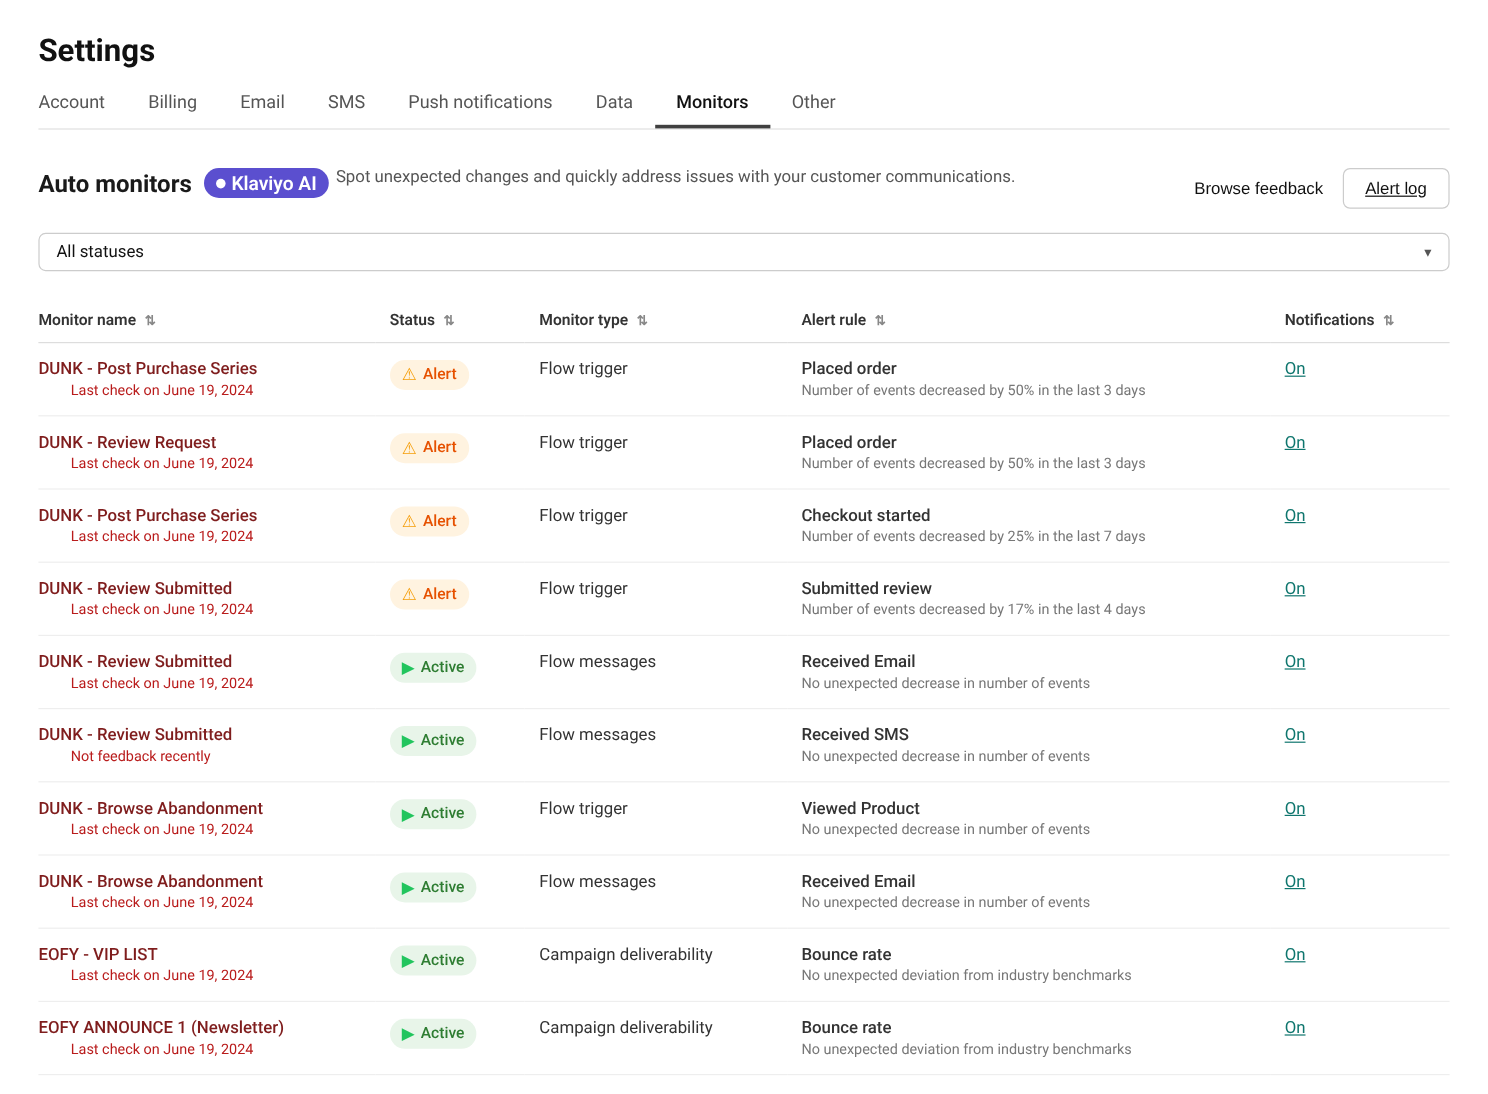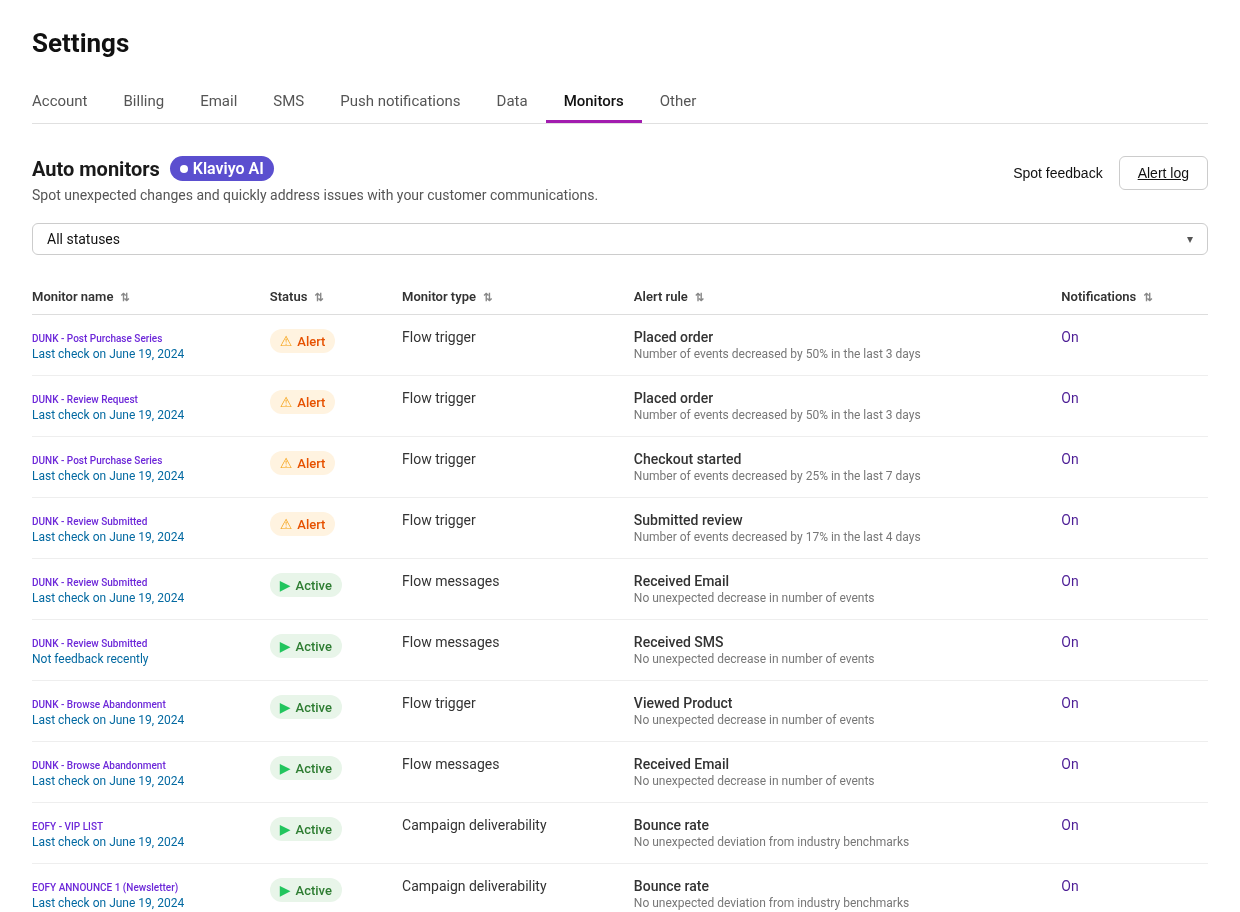--- a/index.html
+++ b/index.html
@@ -1,28 +1,28 @@
 <!DOCTYPE html>
 <html><head>
   <meta charset="utf-8">
   <style>
     * { box-sizing: border-box; margin: 0; padding: 0; }
     body { font-family: -apple-system, BlinkMacSystemFont, 'Segoe UI', Roboto, sans-serif; background: #fff; color: #1a1a1a; font-size: 14px; }
 
     .page { padding: 28px 32px; max-width: 1240px; }
 
-    .page-title { font-size: 26px; font-weight: 700; margin-bottom: 24px; color: #111; }
+    .page-title { font-size: 26px; font-weight: 700; margin-bottom: 8px; color: #111; }
 
     .tabs { display: flex; gap: 0; border-bottom: 1px solid #e0e0e0; margin-bottom: 32px; }
     .tab { padding: 10px 18px; cursor: pointer; color: #555; font-size: 15px; border-bottom: 3px solid transparent; white-space: nowrap; text-decoration: none; }
     .tab:first-child { padding-left: 0; }
-    .tab.active { color: #111; border-bottom: 3px solid #a21caf; font-weight: 500; }
+    .tab.active { color: #111; border-bottom: 3px solid #404040; font-weight: 500; }
 
     .section-header { display: flex; align-items: flex-start; justify-content: space-between; margin-bottom: 20px; }
-    .section-title-block { display: flex; flex-direction: column; gap: 6px; }
+    .section-title-block { display: flex; gap: 6px; }
     .section-title-row { display: flex; align-items: center; gap: 10px; }
     .section-title { font-size: 20px; font-weight: 700; }
     .ai-badge { display: flex; align-items: center; gap: 5px; background: #5b4fcf; color: #fff; border-radius: 20px; padding: 3px 10px; font-size: 16px; font-weight: 600; }
     .ai-badge-dot { width: 8px; height: 8px; background: #fff; border-radius: 50%; }
     .section-description { color: #555; font-size: 14px; }
 
     .section-actions { display: flex; align-items: center; gap: 16px; }
     .leave-feedback-btn { background: none; border: none; cursor: pointer; color: #111; font-size: 14px; font-weight: 500; }
     .alert-log-btn { background: none; border: 1.5px solid #ccc; border-radius: 6px; padding: 8px 18px; cursor: pointer; font-size: 14px; font-weight: 500; color: #111; text-decoration: underline; }
 
@@ -31,33 +31,33 @@
     .dropdown-arrow { font-size: 12px; color: #555; }
 
     .table { width: 100%; border-collapse: collapse; }
     .table thead tr { border-bottom: 1.5px solid #ddd; }
     .table th { text-align: left; padding: 10px 12px; font-size: 13px; font-weight: 600; color: #333; white-space: nowrap; cursor: pointer; user-select: none; }
     .table th .sort-icon { margin-left: 4px; color: #888; font-size: 11px; }
     .table td { padding: 14px 12px; border-bottom: 1px solid #eee; vertical-align: top; }
     .table td:first-child { padding-left: 0; }
     .table th:first-child { padding-left: 0; }
 
-    .monitor-name-link { color: #6d28d9; text-decoration: none; font-size: 10px; font-weight: 500; }
-    .monitor-last-check { color: #0369a1; font-size: 12px; margin-top: 2px; }
+    .monitor-name-link { color: #7f1d1d; text-decoration: none; font-size: 14px; font-weight: 500; }
+    .monitor-last-check { color: #b91c1c; font-size: 12px; margin-top: 2px; margin-left: 27px; }
 
     .status-badge { display: inline-flex; align-items: center; gap: 5px; padding: 4px 10px; border-radius: 20px; font-size: 13px; font-weight: 500; white-space: nowrap; }
     .status-alert { background: #fff3e0; color: #e65100; }
     .status-alert-icon { color: #f59e0b; font-size: 14px; }
     .status-active { background: #e8f5e9; color: #2e7d32; }
     .status-active-icon { color: #22c55e; font-size: 14px; }
 
     .monitor-type { color: #333; font-size: 14px; }
     .alert-rule-name { color: #333; font-size: 14px; font-weight: 500; }
     .alert-rule-desc { color: #777; font-size: 12px; margin-top: 2px; }
-    .notification-val { color: #4c1d95; font-size: 14px; }
+    .notification-val { color: #0f766e; font-size: 14px; text-decoration: underline; }
   </style>
 </head>
 <body>
 
 <div class="page">
 
   <h1 class="page-title">Settings</h1>
 
   <nav class="tabs">
 
@@ -76,21 +76,21 @@
       <div class="section-title-row">
         <span class="section-title">Auto monitors</span>
         <div class="ai-badge">
           <span class="ai-badge-dot"></span>
           <span>Klaviyo AI</span>
         </div>
       </div>
       <p class="section-description">Spot unexpected changes and quickly address issues with your customer communications.</p>
     </div>
     <div class="section-actions">
-      <button class="leave-feedback-btn">Spot feedback</button>
+      <button class="leave-feedback-btn">Browse feedback</button>
       <button class="alert-log-btn">Alert log</button>
     </div>
   </div>
 
   <div class="filter-row">
     <div class="status-dropdown">
       <span>All statuses</span>
       <span class="dropdown-arrow">▾</span>
     </div>
   </div>

